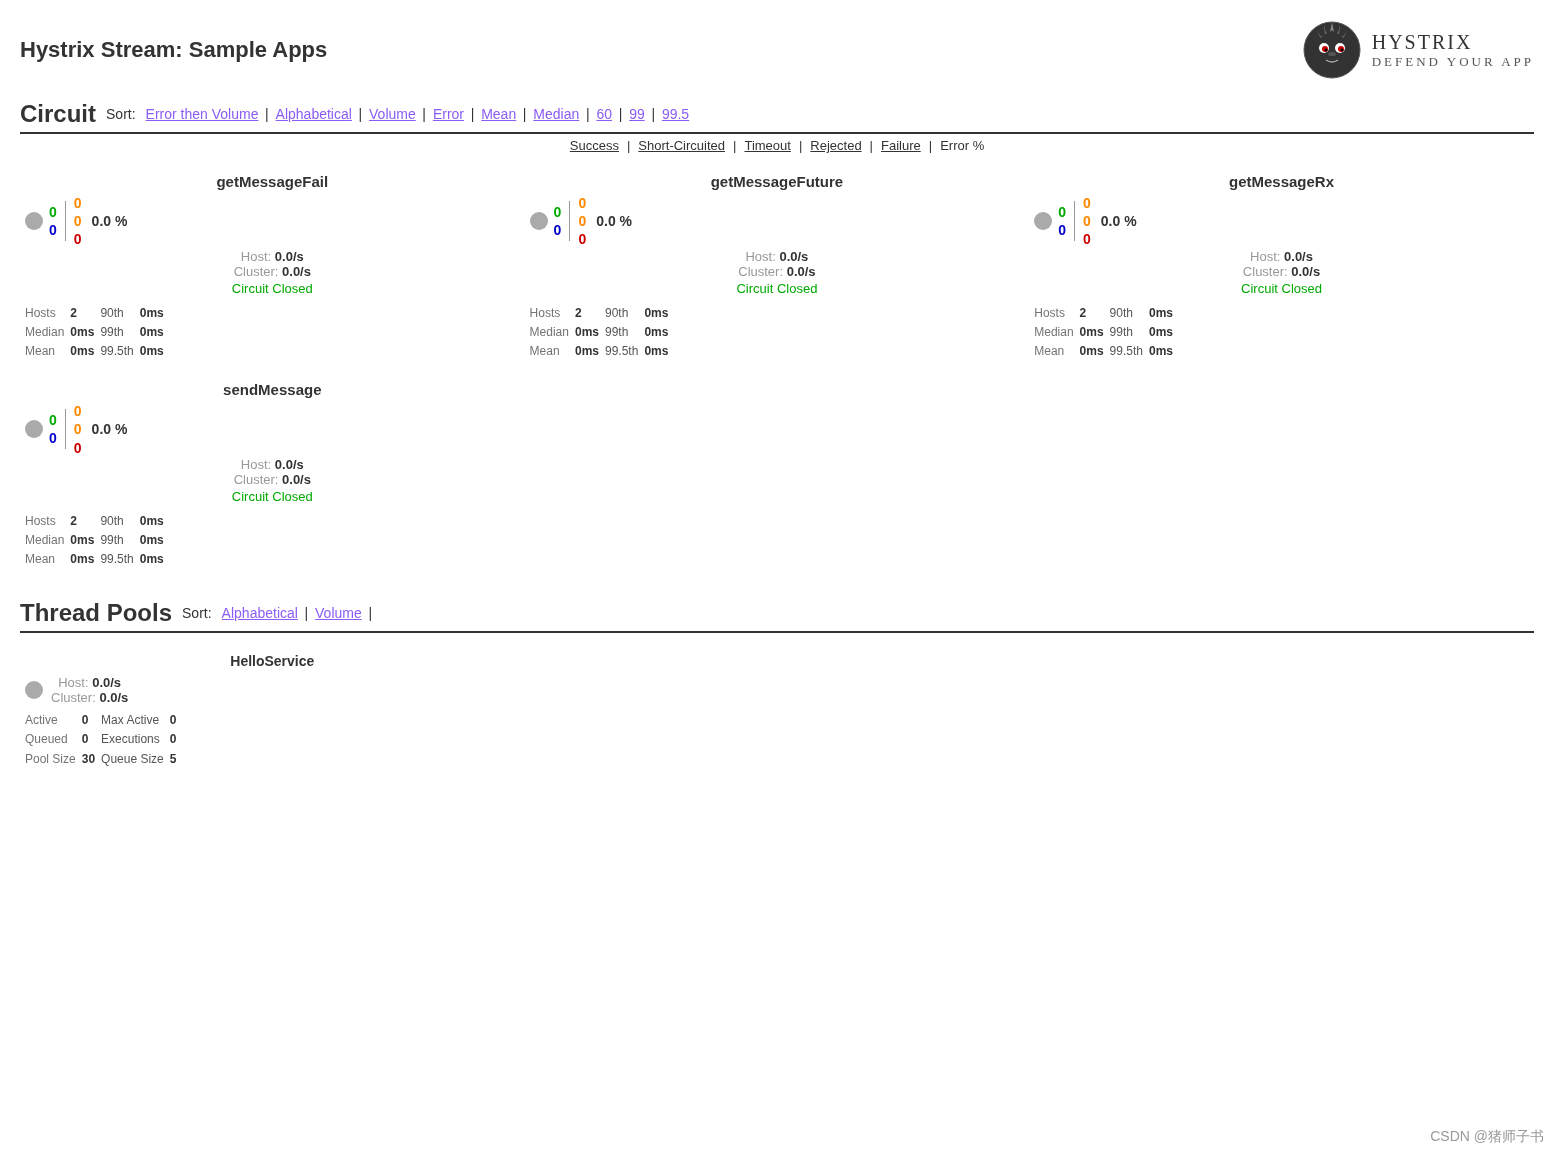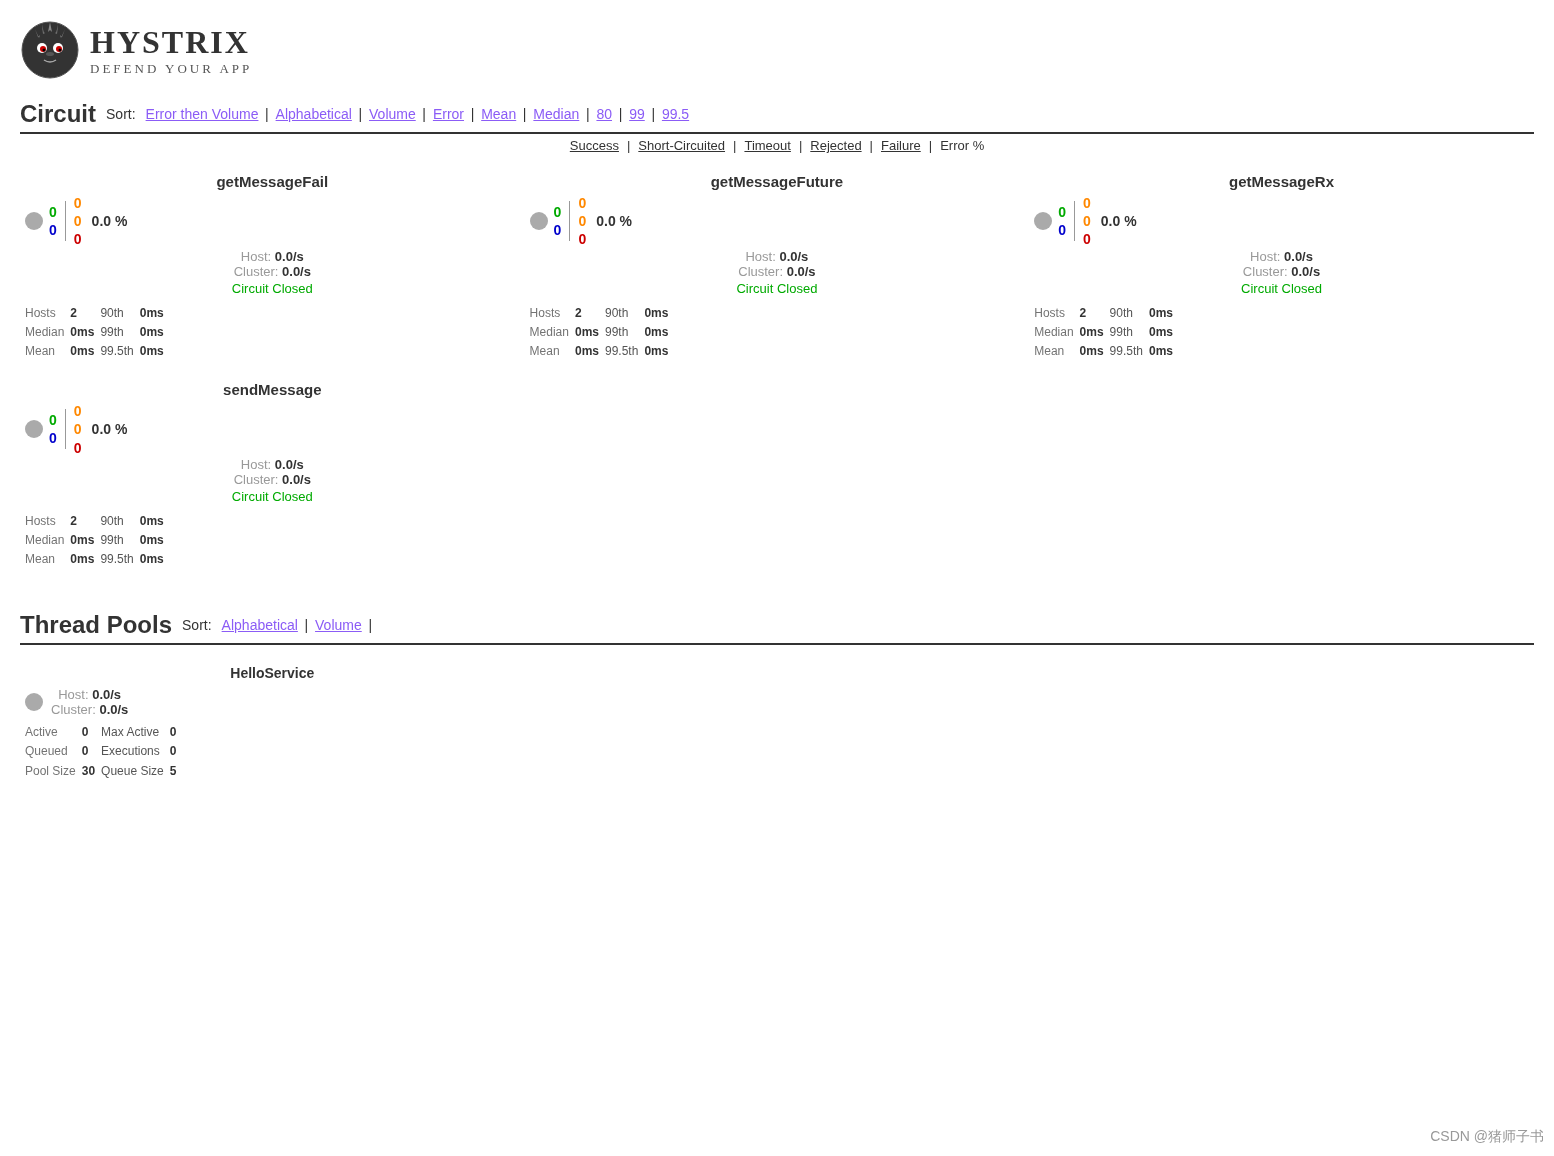--- a/index.html
+++ b/index.html
@@ -1,21 +1,21 @@
 <!DOCTYPE html>
 <html><head>
   <meta charset="utf-8">
   <style>
     * { box-sizing: border-box; margin: 0; padding: 0; }
     body { font-family: Arial, sans-serif; background: #fff; color: #333; font-size: 13px; padding: 10px 20px; }
     
     .header { display: flex; justify-content: space-between; align-items: center; padding: 10px 0; }
     .header-title { font-size: 22px; font-weight: bold; }
     .logo-area { display: flex; align-items: center; gap: 10px; }
-    .logo-text { font-size: 32px; font-weight: 700; letter-spacing: 2px; color: #333; font-family: serif; }
+    .logo-text { font-size: 20px; font-weight: 400; letter-spacing: 2px; color: #333; font-family: serif; }
     .logo-sub { font-size: 13px; letter-spacing: 3px; color: #555; font-family: serif; }
     .logo-icon { width: 60px; height: 60px; }
 
     .section-header { display: flex; align-items: center; gap: 10px; border-bottom: 2px solid #333; padding-bottom: 4px; margin-top: 10px; }
     .section-label { font-size: 24px; font-weight: bold; }
     .sort-label { font-size: 14px; }
     .sort-links a { color: #8b5cf6; text-decoration: underline; font-size: 14px; }
     .sort-links span { color: #333; font-size: 14px; margin: 0 3px; }
 
     .legend-row { display: flex; justify-content: center; gap: 8px; margin: 4px 0; font-size: 13px; align-items: center; }
@@ -38,40 +38,41 @@
     .num-red { color: #cc0000; font-weight: bold; font-size: 14px; }
     .divider-v { width: 1px; background: #999; height: 40px; margin: 0 2px; }
     .error-pct { font-size: 14px; font-weight: bold; margin-left: 4px; }
     
     .rate-row { font-size: 13px; text-align: center; }
     .rate-label { color: #999; }
     .rate-value { font-weight: bold; color: #333; }
     
     .circuit-closed { color: #00aa00; font-size: 13px; text-align: center; margin: 2px 0; }
 
-    .thread-pools-section { margin-top: 32px; }
+    .thread-pools-section { margin-top: 20px; }
     .thread-card { width: 33.33%; padding: 10px 5px; }
     .thread-name { font-weight: bold; font-size: 14px; text-align: center; }
 
     .watermark { position: fixed; bottom: 10px; right: 10px; color: #999; font-size: 14px; }
 
     .stats-block { display: flex; align-items: flex-start; gap: 6px; margin-top: 6px; font-size: 12px; }
     .sb-labels { display: flex; flex-direction: column; line-height: 1.6; color: #737373; }
     .sb-vals { display: flex; flex-direction: column; line-height: 1.6; font-weight: bold; color: #333; }
     .sb-right { display: flex; gap: 6px; }
     .sb-right-labels { display: flex; flex-direction: column; line-height: 1.6; color: #555; }
     .sb-right-vals { display: flex; flex-direction: column; line-height: 1.6; font-weight: bold; color: #333; }
 
     .circuit-body { display: flex; flex-direction: column; }
     .circuit-row1 { display: flex; align-items: center; gap: 6px; }
   </style>
 </head>
 <body>
 
 <div class="header">
+  <div class="header-title">Hystrix Stream: Sample Apps</div>
   <div class="logo-area">
     <svg class="logo-icon" viewBox="0 0 60 60">
       <circle cx="30" cy="30" r="28" fill="#333" stroke="#555" stroke-width="1"></circle>
 
       <polygon points="30,2 32,12 30,10 28,12" fill="#888"></polygon>
       <polygon points="38,4 37,14 35,12 36,14" fill="#888"></polygon>
       <polygon points="22,4 23,14 25,12 24,14" fill="#888"></polygon>
       <polygon points="45,9 41,18 40,15 42,17" fill="#888"></polygon>
       <polygon points="15,9 19,18 20,15 18,17" fill="#888"></polygon>
 
@@ -102,21 +103,21 @@
     <a href="#">Alphabetical</a>
     <span> | </span>
     <a href="#">Volume</a>
     <span> | </span>
     <a href="#">Error</a>
     <span> | </span>
     <a href="#">Mean</a>
     <span> | </span>
     <a href="#">Median</a>
     <span> | </span>
-    <a href="#">80</a>
+    <a href="#">60</a>
     <span> | </span>
     <a href="#">99</a>
     <span> | </span>
     <a href="#">99.5</a>
   </span>
 </div>
 
 <div class="legend-row">
   <span class="legend-success">Success</span>
   <span class="legend-sep">|</span>

